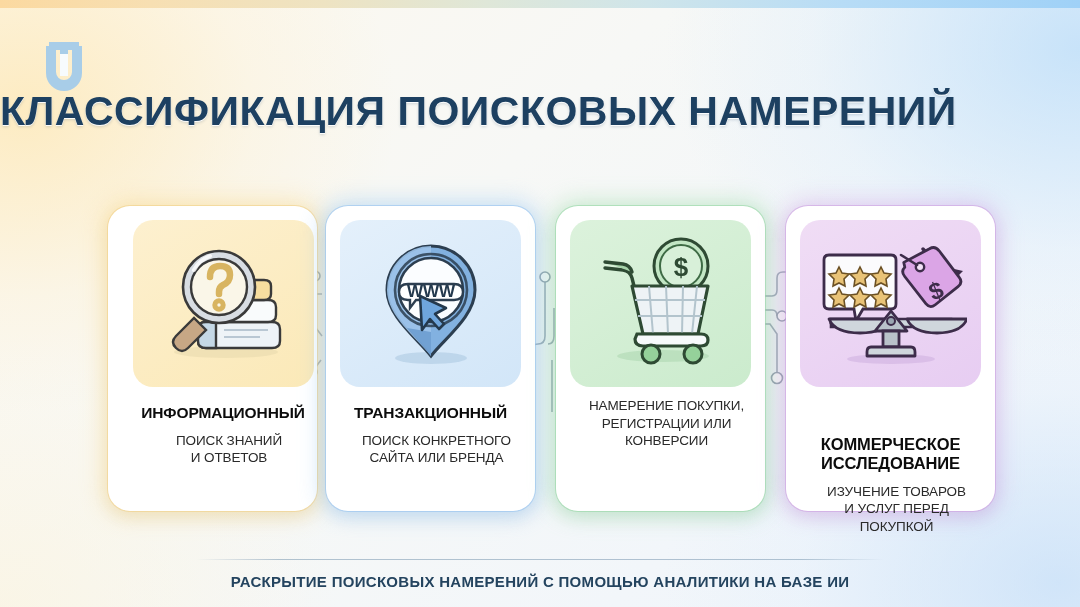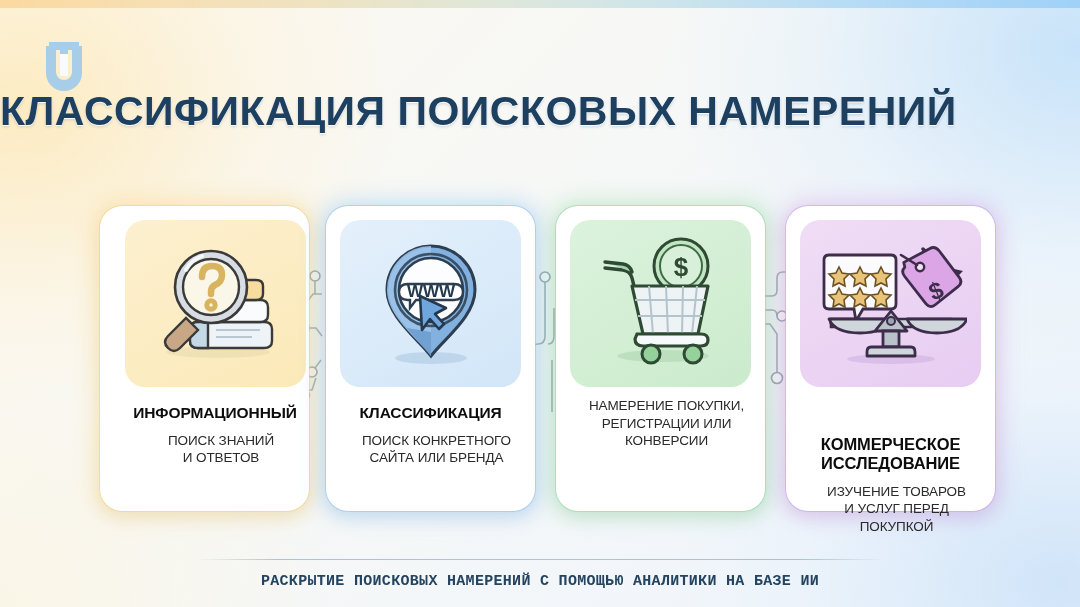--- a/index.html
+++ b/index.html
@@ -87,21 +87,21 @@
     top: 0;
     width: 209px;
     height: 305px;
     border-radius: 22px;
     background: #ffffff;
     padding: 14px 14px 0 14px;
     display: flex;
     flex-direction: column;
     align-items: center;
   }
-  .card.c0 { left: 4px;   box-shadow: 0 0 0 1px rgba(240,205,130,0.55), 0 0 22px 5px rgba(250,214,130,0.45), 0 6px 16px rgba(120,100,40,0.10); padding-left: 35px; }
+  .card.c0 { left: 12px;   box-shadow: 0 0 0 1px rgba(240,205,130,0.55), 0 0 22px 5px rgba(250,214,130,0.45), 0 6px 16px rgba(120,100,40,0.10); padding-left: 35px; }
   .card.c1 { left: 230px; box-shadow: 0 0 0 1px rgba(150,195,240,0.60), 0 0 22px 5px rgba(150,200,245,0.48), 0 6px 16px rgba(50,90,140,0.10); }
   .card.c2 { left: 460px; box-shadow: 0 0 0 1px rgba(150,215,165,0.60), 0 0 22px 5px rgba(150,220,165,0.45), 0 6px 16px rgba(50,120,70,0.10); }
   .card.c3 { left: 690px; box-shadow: 0 0 0 1px rgba(205,160,225,0.60), 0 0 22px 5px rgba(210,165,230,0.45), 0 6px 16px rgba(100,50,130,0.10); }
 
   .icon-tile {
     width: 181px;
     height: 167px;
     border-radius: 20px;
     display: flex;
     align-items: center;
@@ -147,21 +147,20 @@
   #footer {
     position: absolute;
     left: 0; right: 0;
     top: 573px;
     text-align: center;
     font-size: 15px;
     font-weight: bold;
     letter-spacing: 0.3px;
     color: #24445f;
     white-space: nowrap;
-    font-family: Liberation Mono, monospace;
   }
 </style>
 </head>
 <body>
 
 <div id="slide">
 
   <div id="top-bar"></div>
 
   <div id="logo">
@@ -269,21 +268,21 @@
           <circle cx="75" cy="58" r="36" fill="none" stroke="#2c3e50" stroke-width="2.6" opacity="0.85"></circle>
           <circle cx="75" cy="58" r="32" fill="#fbfdff" stroke="#2c3e50" stroke-width="2.6"></circle>
 
           <path d="M52 52 h46 q9 0 9 8 q0 8 -9 8 H60 l-6 8 v-8 h-2 q-9 0 -9 -8 q0 -8 9 -8 Z" fill="#ffffff" stroke="#2c3e50" stroke-width="2.4"></path>
           <text x="75" y="65" text-anchor="middle" font-family="Liberation Sans, sans-serif" font-size="17" font-weight="bold" fill="#24394d">WWW</text>
 
           <path d="M64 64 l2 34 l8 -11 l9 10 l5 -5 l-9 -10 l11 -6 Z" fill="#6fa6dd" stroke="#24394d" stroke-width="2.6" stroke-linejoin="round"></path>
         </svg>
         </span>
       </div>
-      <div class="card-title">КЛАССИФИКАЦИЯ</div>
+      <div class="card-title">ТРАНЗАКЦИОННЫЙ</div>
       <div class="card-sub">ПОИСК КОНКРЕТНОГО<br>САЙТА ИЛИ БРЕНДА</div>
     </div>
 
     <div class="card c2">
       <div class="icon-tile">
         <span>
         <svg width="152" height="136" viewBox="0 0 152 136">
           <ellipse cx="78" cy="122" rx="46" ry="6" fill="#a8d3ab" opacity="0.5"></ellipse>
 
           <circle cx="96" cy="32" r="27" fill="#c2e6c4" stroke="#2e4a33" stroke-width="3"></circle>

